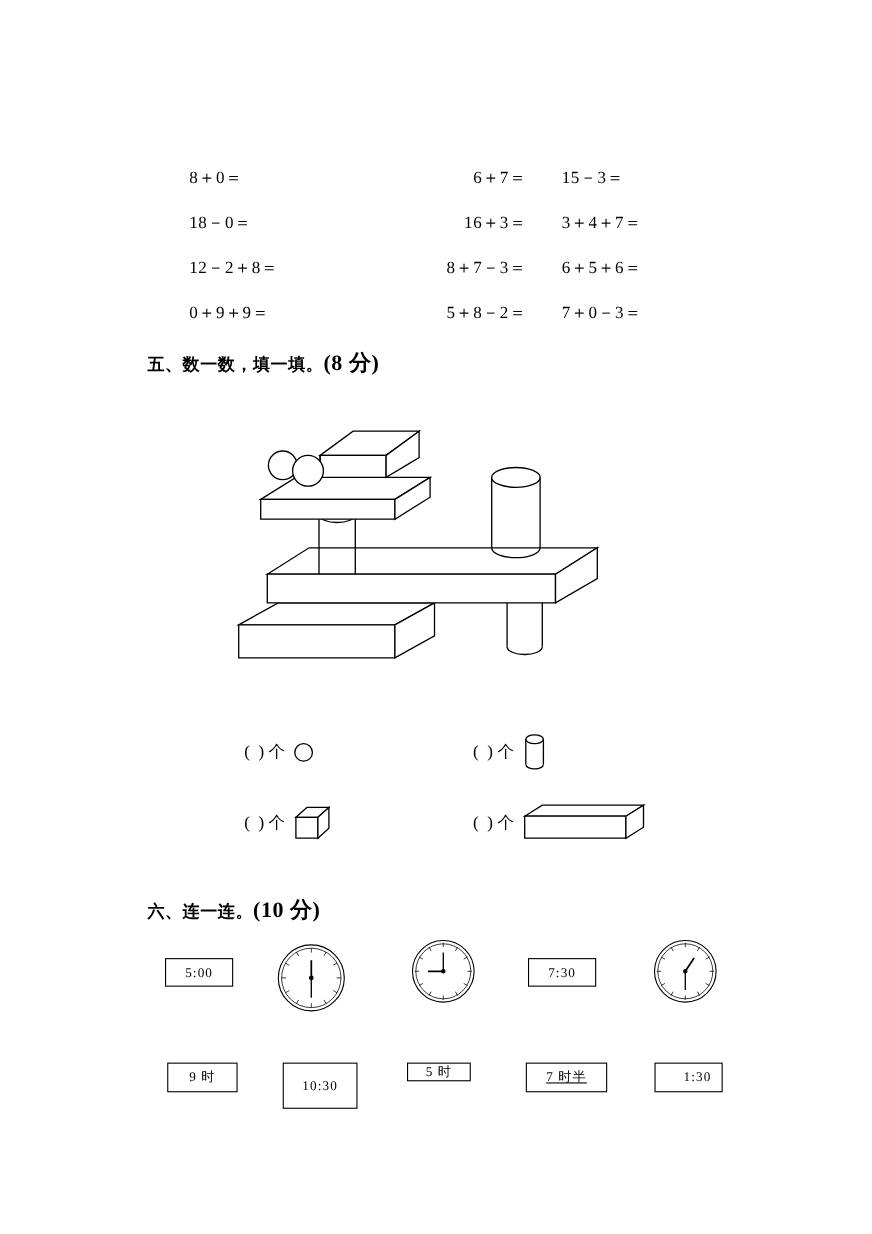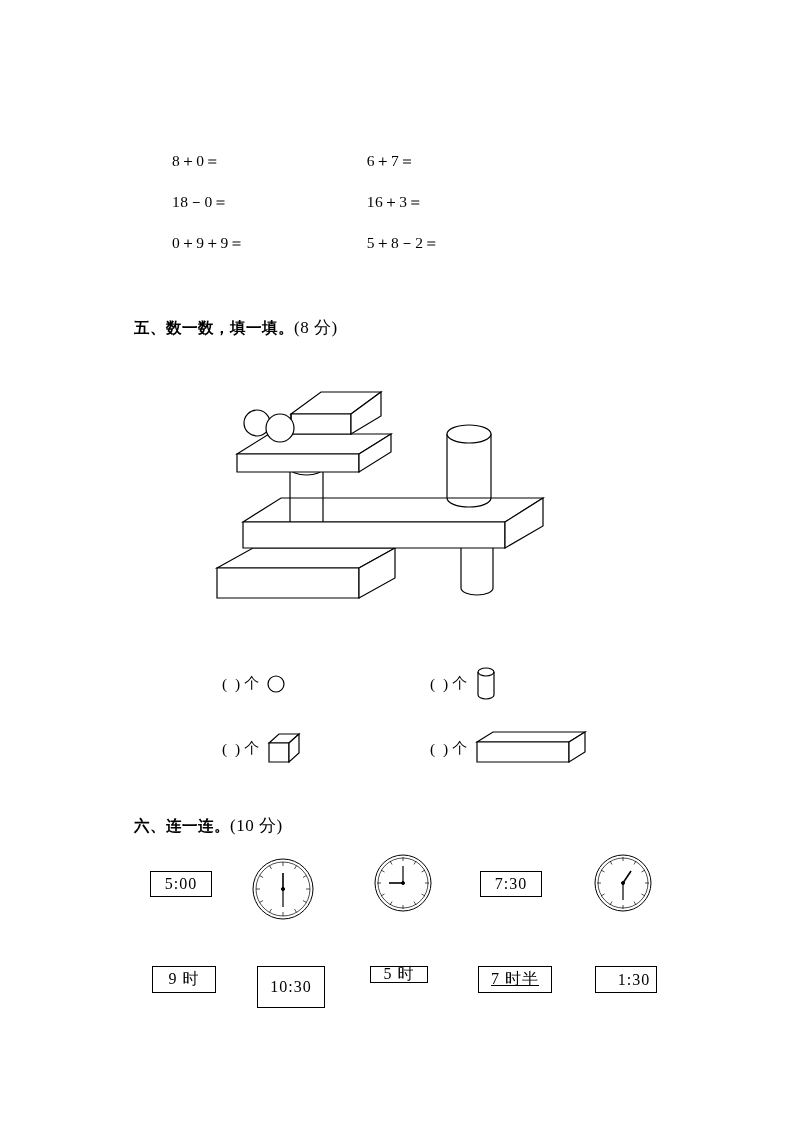--- a/index.html
+++ b/index.html
@@ -35,35 +35,35 @@
     height: 41px;
     align-items: center;
   }
   .calc-cell {
     width: 33.33%;
     font-size: 15.5px;
     font-family: "Liberation Serif", serif;
     letter-spacing: 0.5px;
   }
   .calc-cell.c1 { padding-left: 22px; }
-  .calc-cell.c2 { padding-left: 28px; }
+  .calc-cell.c2 { padding-left: 28px; text-align: right; }
   .calc-cell.c3 { padding-left: 32px; }
 
   
   .section-heading {
     position: absolute;
     font-family: "Liberation Sans", sans-serif;
     font-size: 15.5px;
     font-weight: bold;
     letter-spacing: 0.5px;
   }
   .section-heading .pts {
     font-family: "Liberation Serif", serif;
-    font-weight: normal;
-    font-size: 17px;
+    font-weight: bold;
+    font-size: 20px;
     text-align: center;
   }
   #heading-five { left: 134px; top: 270px; }
   #heading-six  { left: 134px; top: 768px; }
 
   
   .blocks-figure {
     position: absolute;
     left: 195px;
     top: 330px;
@@ -104,21 +104,21 @@
   .match-area {
     position: absolute;
     left: 140px;
     top: 800px;
     width: 540px;
     height: 160px;
   }
   .label-box {
     position: absolute;
     border: 1px solid #000;
-    font-size: 16px;
+    font-size: 12px;
     font-family: "Liberation Serif", serif;
     text-align: center;
     background: #fff;
     box-sizing: border-box;
     display: flex;
     align-items: center;
     justify-content: center;
     letter-spacing: 1px;
   }
   .clock-wrap {
@@ -128,28 +128,36 @@
 </style>
 </head>
 <body>
 
 <div class="page">
 
   <div class="calc-grid">
     <div class="calc-row">
       <div class="calc-cell c1">8＋0＝</div>
       <div class="calc-cell c2">6＋7＝</div>
+      <div class="calc-cell c3">15－3＝</div>
     </div>
     <div class="calc-row">
       <div class="calc-cell c1">18－0＝</div>
       <div class="calc-cell c2">16＋3＝</div>
+      <div class="calc-cell c3">3＋4＋7＝</div>
+    </div>
+    <div class="calc-row">
+      <div class="calc-cell c1">12－2＋8＝</div>
+      <div class="calc-cell c2">8＋7－3＝</div>
+      <div class="calc-cell c3">6＋5＋6＝</div>
     </div>
     <div class="calc-row">
       <div class="calc-cell c1">0＋9＋9＝</div>
       <div class="calc-cell c2">5＋8－2＝</div>
+      <div class="calc-cell c3">7＋0－3＝</div>
     </div>
   </div>
 
   <div class="section-heading" id="heading-five">
     <span>五、数一数，填一填。</span><span class="pts">(8 分)</span>
   </div>
 
   <div class="blocks-figure">
     <svg width="400" height="265" viewBox="0 0 400 265" fill="none" stroke="#000" stroke-width="1.2">
 

